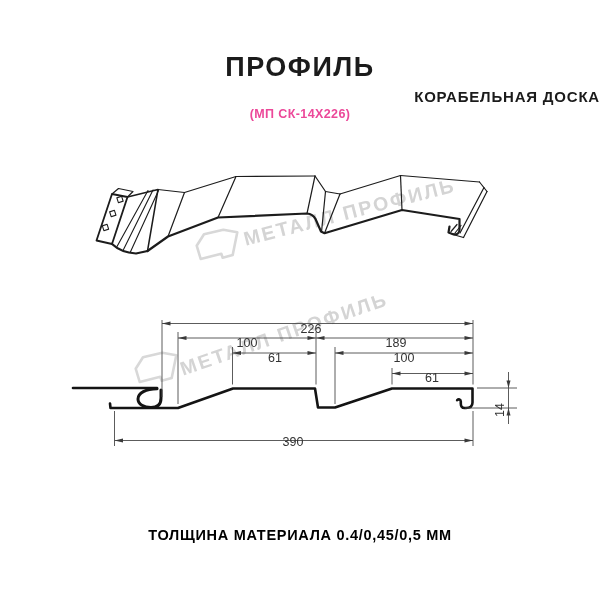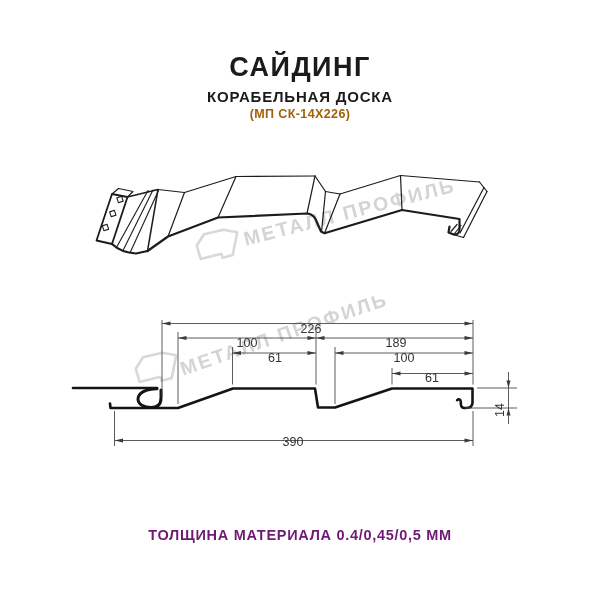--- a/index.html
+++ b/index.html
@@ -8,31 +8,31 @@
     background:#ffffff;
     font-family:"Liberation Sans", sans-serif;
   }
   .abs{position:absolute;}
   
   .page-title{
     left:0;right:0;top:52px;text-align:center;
     font-size:27px;font-weight:800;letter-spacing:1.5px;color:#1b1b1b;
   }
   .page-subtitle{
-    left:0;right:0;top:88px;text-align:center;
+    left:0;right:0;top:88px;text-align:right;
     font-size:15px;font-weight:700;letter-spacing:0.8px;color:#1b1b1b;
   }
   .page-model{
     left:0;right:0;top:107px;text-align:center;
-    font-size:12.5px;font-weight:700;letter-spacing:0.4px;color:#a16207;
+    font-size:12.5px;font-weight:700;letter-spacing:0.4px;color:#ec4899;
   }
   
   .footer-caption{
     left:0;right:0;top:527px;text-align:center;
-    font-size:14.5px;font-weight:600;letter-spacing:0.7px;color:#701a75;
+    font-size:14.5px;font-weight:600;letter-spacing:0.7px;color:#000000;
   }
   
   .wm-text{
     font-size:19.5px;font-weight:700;letter-spacing:2.2px;color:#d4d4d4;
     white-space:nowrap;transform-origin:left center;
   }
   .wm-text.upper{left:244px;top:228px;transform:rotate(-14.5deg);}
   .wm-text.lower{left:181px;top:358px;transform:rotate(-19deg);}
   
   .dim-label{
@@ -157,21 +157,21 @@
     <polygon points="473,373.5 464.5,371.5 464.5,375.5"></polygon>
 
     <polygon points="114.5,440.5 123,438.5 123,442.5"></polygon>
     <polygon points="473,440.5 464.5,438.5 464.5,442.5"></polygon>
 
     <polygon points="508.5,388 506.5,380.5 510.5,380.5"></polygon>
     <polygon points="508.5,408 506.5,415.5 510.5,415.5"></polygon>
   </g>
 </svg>
 
-<div class="abs page-title">САЙДИНГ</div>
+<div class="abs page-title">ПРОФИЛЬ</div>
 <div class="abs page-subtitle">КОРАБЕЛЬНАЯ ДОСКА</div>
 <div class="abs page-model">(МП СК-14Х226)</div>
 
 <span class="abs dim-label" style="left:311px;top:317px;">226</span>
 <span class="abs dim-label" style="left:247px;top:331px;">100</span>
 <span class="abs dim-label" style="left:396px;top:331px;">189</span>
 <span class="abs dim-label" style="left:275px;top:346px;">61</span>
 <span class="abs dim-label" style="left:404px;top:346px;">100</span>
 <span class="abs dim-label" style="left:432px;top:366px;">61</span>
 <span class="abs dim-label" style="left:293px;top:430px;">390</span>

